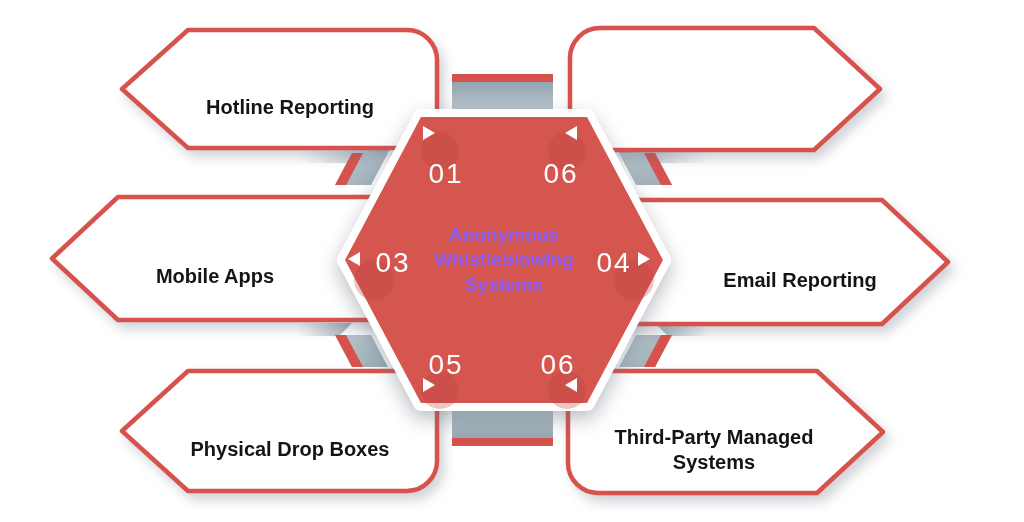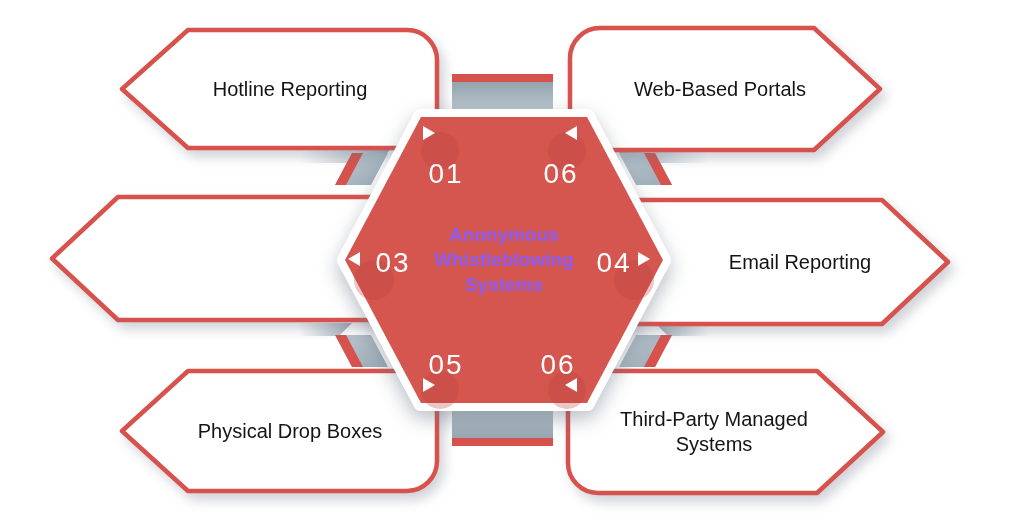--- a/index.html
+++ b/index.html
@@ -1,20 +1,20 @@
 <!DOCTYPE html>
 <html><head>
 <meta charset="utf-8">
 <style>
   html,body{margin:0;padding:0;background:#ffffff;}
   .stage{position:relative;width:1024px;height:522px;background:#ffffff;overflow:hidden;
          font-family:"Liberation Sans",sans-serif;}
   .stage svg{position:absolute;left:0;top:0;}
   .label{position:absolute;display:flex;align-items:center;justify-content:center;
-         text-align:center;font-weight:400;font-size:20px;color:#141414;line-height:25px;}
+         text-align:center;font-weight:700;font-size:20px;color:#141414;line-height:25px;margin-top:18px;}
   #lbl-hotline {left:150px;top:32px; width:280px;height:114px;}
   #lbl-web     {left:585px;top:30px; width:270px;height:118px;}
   #lbl-mobile  {left:75px; top:199px;width:280px;height:119px;}
   #lbl-email   {left:665px;top:202px;width:270px;height:120px;}
   #lbl-physical{left:150px;top:373px;width:280px;height:116px;}
   #lbl-third   {left:614px;top:372px;width:200px;height:119px;}
   .center-title{position:absolute;left:408px;top:222px;width:192px;text-align:center;
                 font-weight:700;font-size:19px;line-height:25px;color:#8b5cf6;}
   .num{position:absolute;width:60px;text-align:center;font-weight:400;font-size:28px;
        color:#ffffff;letter-spacing:2px;}
@@ -100,21 +100,21 @@
       <circle class="glow" cx="440" cy="151" r="19"></circle>
       <circle class="glow" cx="567" cy="151" r="19"></circle>
       <circle class="glow" cx="374" cy="280" r="20"></circle>
       <circle class="glow" cx="634" cy="280" r="20"></circle>
       <circle class="glow" cx="440" cy="390" r="19"></circle>
       <circle class="glow" cx="567" cy="390" r="19"></circle>
     </g>
   </svg>
 
   <div class="label" id="lbl-hotline">Hotline Reporting</div>
-  <div class="label" id="lbl-web">Web-Based Portals</div>
+  <div class="label" id="lbl-mobile">Mobile Apps</div>
   <div class="label" id="lbl-email">Email Reporting</div>
   <div class="label" id="lbl-physical">Physical Drop Boxes</div>
   <div class="label" id="lbl-third">Third-Party Managed Systems</div>
 
   <div class="center-title">Anonymous Whistleblowing Systems</div>
 
   <div class="num" id="num-01">01</div>
   <div class="num" id="num-02">06</div>
   <div class="num" id="num-03">03</div>
   <div class="num" id="num-04">04</div>

